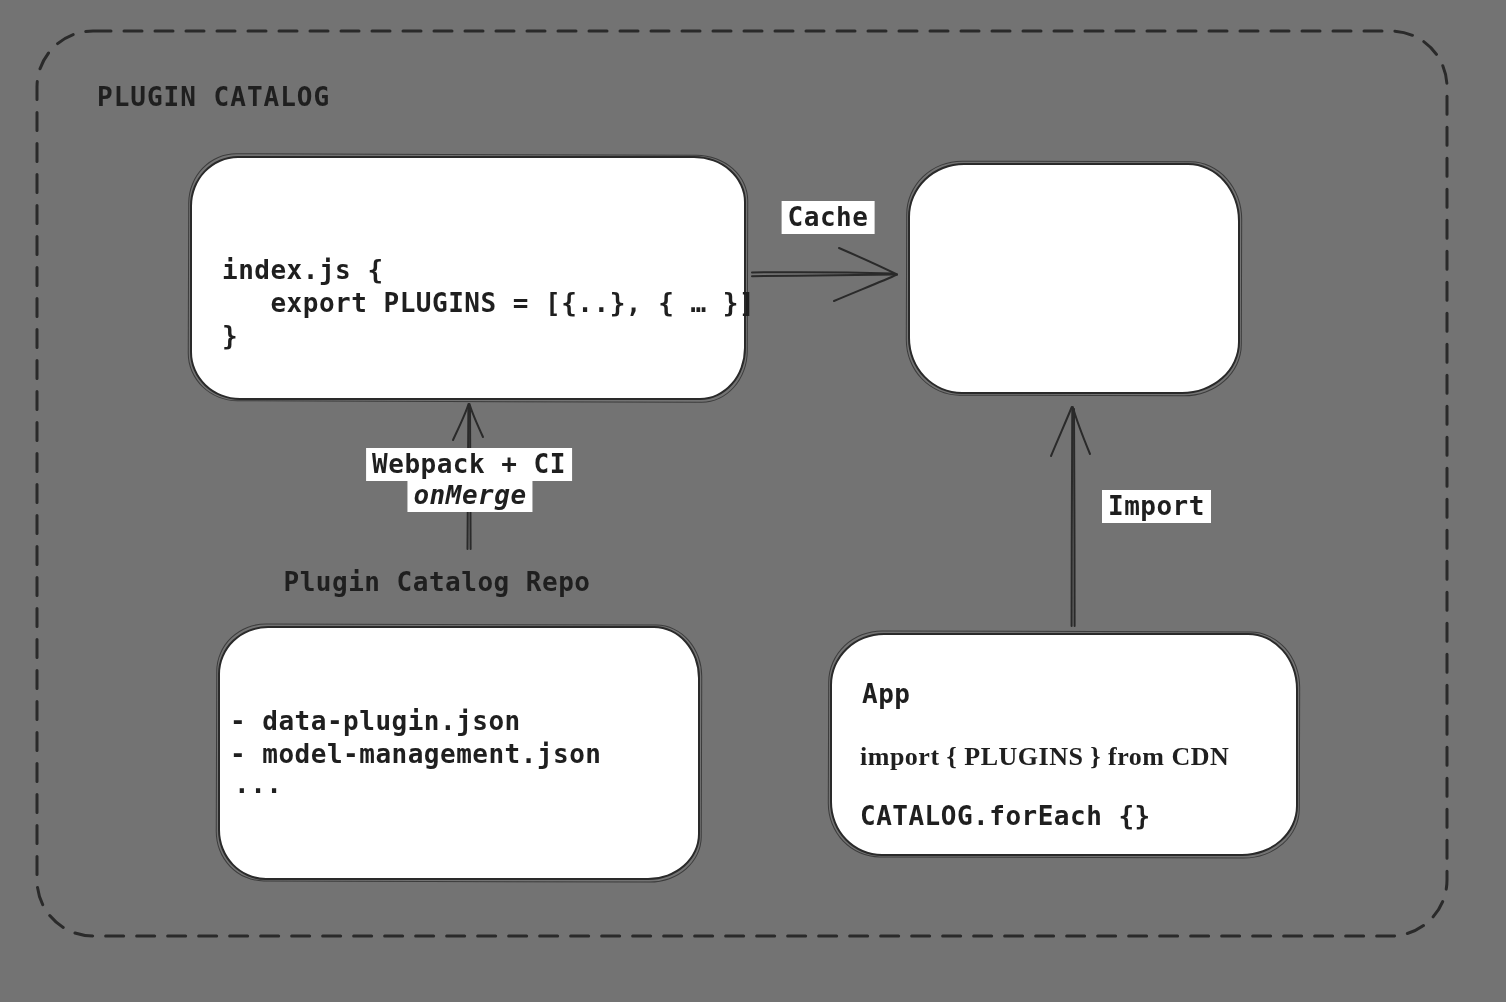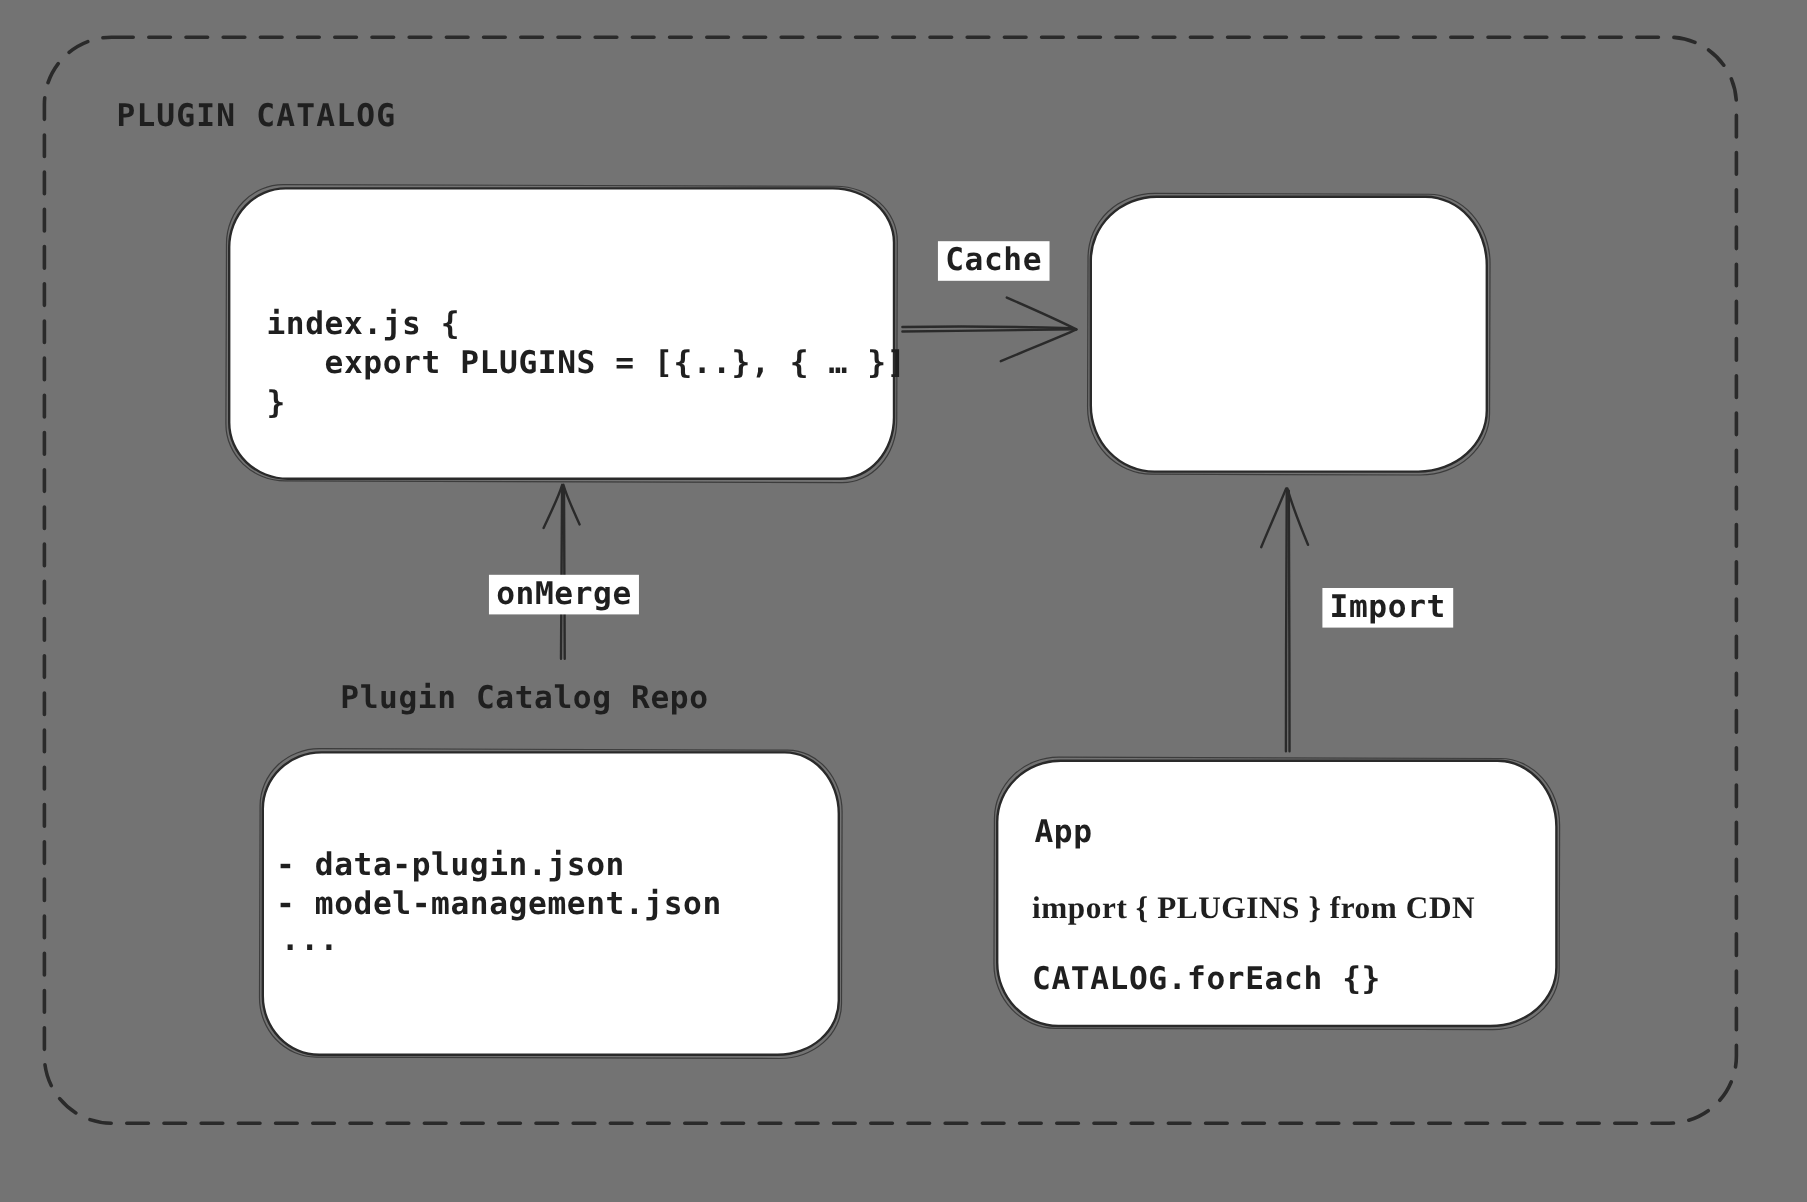--- a/index.html
+++ b/index.html
@@ -92,21 +92,22 @@
 
   <div class="node" style="left:190px; top:156px; width:556px; height:244px; border-radius:48px 52px 46px 50px / 50px 46px 52px 48px;"></div>
   <div class="txt" style="left:222px; top:254px;">index.js {</div>
   <div class="txt" style="left:222px; top:287px;">   export PLUGINS = [{..}, { … }]</div>
   <div class="txt" style="left:222px; top:320px;">}</div>
 
   <div class="node" style="left:908px; top:163px; width:332px; height:231px; border-radius:56px 52px 58px 54px / 54px 58px 52px 56px;"></div>
 
   <div class="txt edge-label centered-x" style="left:828px; top:201px;">Cache</div>
 
-  <div class="txt edge-label centered-x" style="left:470px; top:479px;">onMerge</div>
+  <div class="txt edge-label centered-x" style="left:469px; top:448px;">Webpack + CI</div>
+  <div class="txt edge-label centered-x" style="left:470px; top:479px;font-style:italic;">onMerge</div>
 
   <div class="txt centered-x" style="left:437px; top:566px;">Plugin Catalog Repo</div>
   <div class="node" style="left:218px; top:626px; width:482px; height:254px; border-radius:50px 46px 52px 48px / 48px 52px 46px 50px;"></div>
   <div class="txt" style="left:230px; top:705px;">- data-plugin.json</div>
   <div class="txt" style="left:230px; top:738px;">- model-management.json</div>
   <div class="txt" style="left:234px; top:768px;">...</div>
 
   <div class="txt edge-label" style="left:1102px; top:490px;">Import</div>
 
   <div class="node" style="left:830px; top:633px; width:468px; height:223px; border-radius:54px 50px 56px 52px / 52px 56px 50px 54px;"></div>

